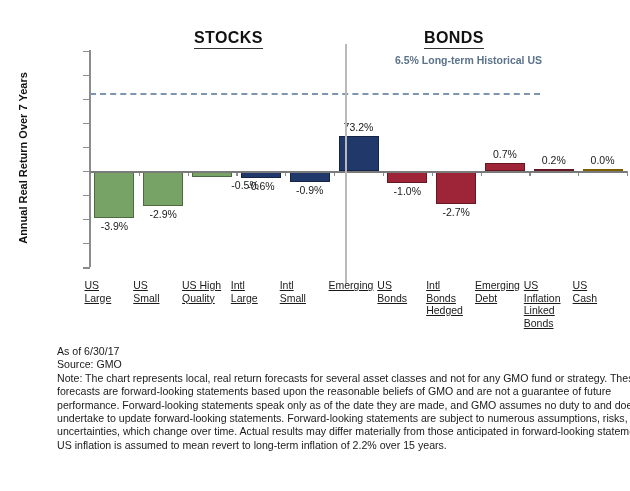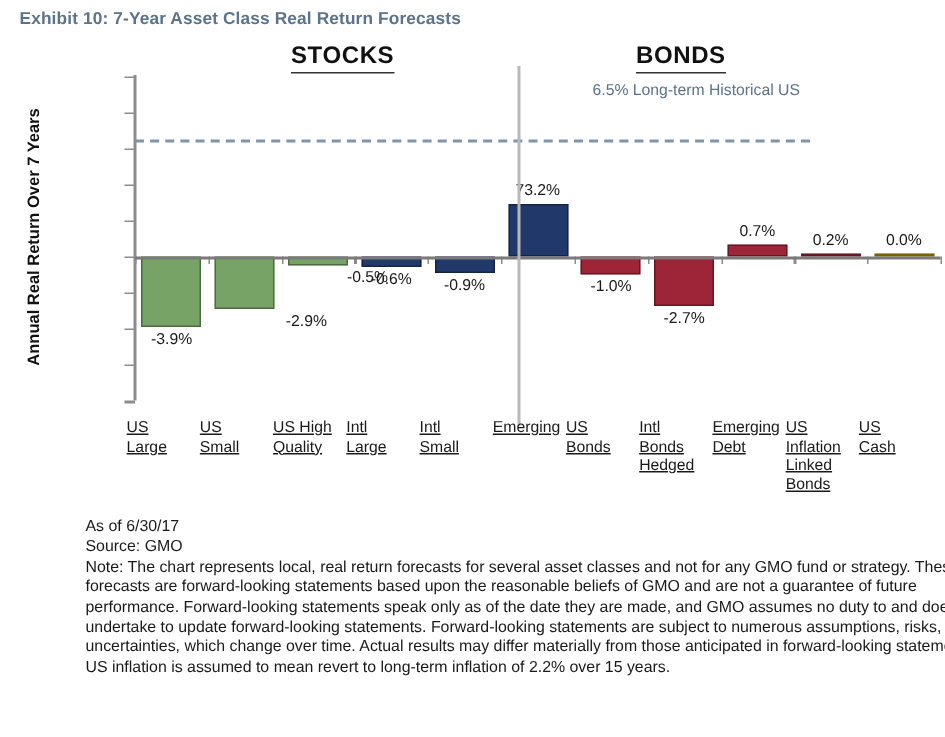--- a/index.html
+++ b/index.html
@@ -39,21 +39,21 @@
   .zero-line{position:absolute;left:90px;top:145px;width:537px;height:1.5px;background:#7a7a7a;}
   .divider{position:absolute;left:345px;top:18px;width:1.5px;height:240px;background:#b9b9b9;}
   .ytick-mark{position:absolute;left:83px;width:7px;height:1.2px;background:#8c8c8c;}
 
   .refline{
     position:absolute;left:90px;top:74px;width:450px;height:0;
     border-top:2px dashed #7d95ad;
   }
   .reflabel{
     position:absolute;left:395px;top:28px;width:225px;
-    font-size:10.5px;font-weight:normal;color:#5b738b;line-height:13px;
+    font-size:10.5px;font-weight:bold;color:#5b738b;line-height:13px;
   }
 
   
   .bar{position:absolute;box-sizing:border-box;border:1px solid rgba(0,0,0,.35);}
   .vlabel{position:absolute;font-size:10.5px;color:#1a1a1a;text-align:center;white-space:nowrap;}
   .xtick{position:absolute;top:145px;width:1.2px;height:5px;background:#8c8c8c;}
   .cat{
     position:absolute;top:253px;font-size:10.5px;color:#1a1a1a;
     text-align:left;line-height:12.5px;text-decoration:underline;
   }
@@ -64,21 +64,20 @@
     font-size:10.6px;line-height:13.4px;color:#1a1a1a;margin-left:44px;
   }
   .notes div{white-space:pre-wrap;}
   .note-body{margin-top:0;text-align:left;}
 </style>
 </head>
 <body>
 
 <div class="page">
 
-  <div class="title">Exhibit 10: 7-Year Asset Class Real Return Forecasts</div>
 
   <div class="chart">
 
     <div class="grouphdr" id="hdr-stocks">STOCKS</div>
     <div class="grouphdr" id="hdr-bonds">BONDS</div>
 
     <div class="ytitle">Annual Real Return Over 7 Years</div>
 
     <div class="axis-line"></div>
     <div id="yticks">
@@ -97,21 +96,21 @@
     <div class="refline" style="top: 66.675px;"></div>
     <div class="reflabel">
       <div>6.5% Long-term Historical US</div>
     </div>
 
     <div id="bars">
         <div class="bar" style="left: 94.4091px; width: 40px; height: 46.995px; top: 145px; background: rgb(119, 163, 103);"></div>
         <div class="vlabel" style="left: 84.4091px; width: 60px; top: 193.995px;">-3.9%</div>
         <div class="xtick" style="left: 90px;"></div>
         <div class="bar" style="left: 143.227px; width: 40px; height: 34.945px; top: 145px; background: rgb(119, 163, 103);"></div>
-        <div class="vlabel" style="left: 133.227px; width: 60px; top: 181.945px; padding-left: 41px;">-2.9%</div>
+        <div class="vlabel" style="left: 133.227px; width: 60px; top: 181.945px;">-2.9%</div>
         <div class="xtick" style="left: 138.818px;"></div>
         <div class="bar" style="left: 192.045px; width: 40px; height: 6.025px; top: 145px; background: rgb(119, 163, 103);"></div>
         <div class="vlabel" style="left: 182.045px; width: 60px; top: 153.025px; margin-left: 33px;">-0.5%</div>
         <div class="xtick" style="left: 187.636px;"></div>
         <div class="bar" style="left: 240.864px; width: 40px; height: 7.23px; top: 145px; background: rgb(33, 56, 107);"></div>
         <div class="vlabel" style="left: 230.864px; width: 60px; top: 154.23px;">-0.6%</div>
         <div class="xtick" style="left: 236.455px;"></div>
         <div class="bar" style="left: 289.682px; width: 40px; height: 10.845px; top: 145px; background: rgb(33, 56, 107);"></div>
         <div class="vlabel" style="left: 279.682px; width: 60px; top: 157.845px;">-0.9%</div>
         <div class="xtick" style="left: 285.273px;"></div>

